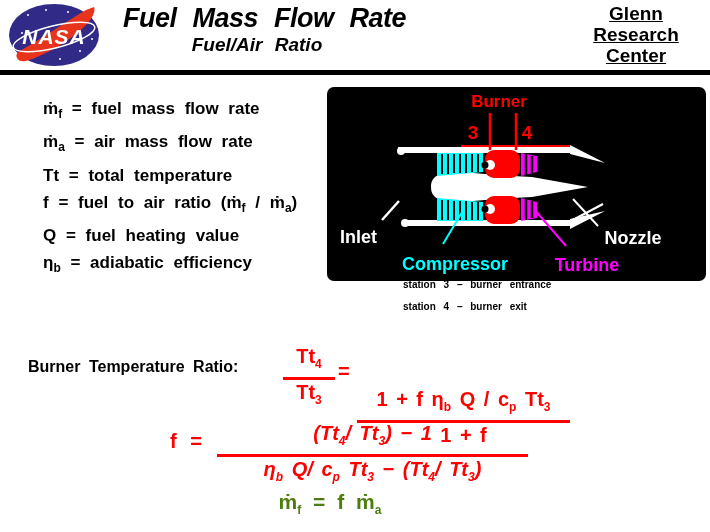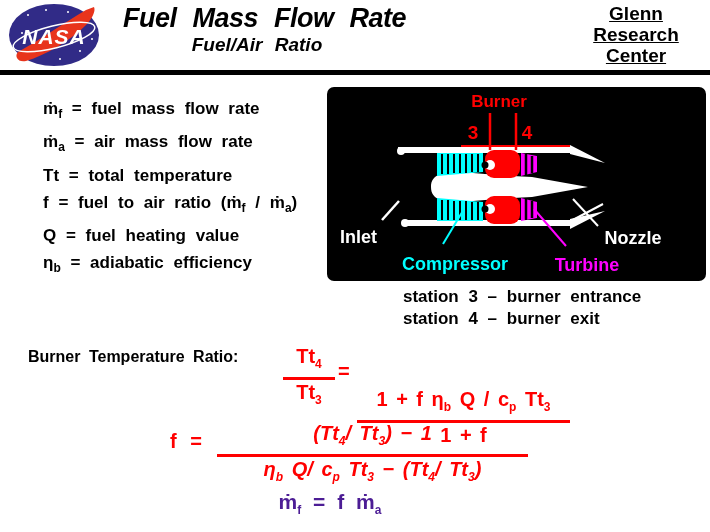--- a/index.html
+++ b/index.html
@@ -19,34 +19,34 @@
   
   .defs{position:absolute;left:36px;top:95px;font-size:17px;line-height:27px;word-spacing:5px;margin-left:7px;}
   sub{font-size:12px;}
 
   
   .box{position:absolute;left:327px;top:87px;width:379px;height:194px;background:#000;border-radius:7px;}
   .box svg{display:block;width:100%;height:100%;}
   .box svg text{font-family:"Liberation Sans",sans-serif;font-weight:bold;}
 
   
-  .stations{position:absolute;left:403px;top:286px;font-size:17px;line-height:22px;word-spacing:5px;}
+  .stations{position:absolute;left:403px;top:274px;font-size:10px;line-height:22px;word-spacing:5px;}
   .eqtxt{position:absolute;color:#f00;font-size:20px;word-spacing:3px;white-space:nowrap;}
   .frac{position:absolute;display:flex;flex-direction:column;align-items:center;
         color:#f00;font-size:20px;word-spacing:3px;}
   .frac .bar{align-self:stretch;height:3px;background:#f00;margin:1px 0;}
   .frac .num,.frac .den{line-height:23px;padding:0 3px;white-space:nowrap;}
-  .ratio-label{position:absolute;left:28px;top:348px;font-size:16px;word-spacing:4px;}
+  .ratio-label{position:absolute;left:28px;top:358px;font-size:16px;word-spacing:4px;}
   #frac-lhs{left:283px;top:345px;min-width:52px;}
   #eq-equals{left:338px;top:360px;}
   #frac-rhs{left:357px;top:345px;min-width:213px;margin-top:43px;}
   #f-lhs{left:170px;top:430px;word-spacing:8px;}
   #frac-f{left:217px;top:422px;min-width:311px;font-style:italic;}
   #mdot{position:absolute;left:245px;top:490px;width:170px;text-align:center;
-        color:#4c1d95;font-size:21px;word-spacing:6px;}
+        color:#4d7c0f;font-size:21px;word-spacing:6px;}
 </style>
 </head>
 <body>
 
 <div class="slide">
 
   <svg class="logo" viewBox="0 0 92 64">
     <ellipse cx="46" cy="32" rx="45" ry="31" fill="#312b87"></ellipse>
     <g fill="#fff">
       <circle cx="20" cy="12" r="1"></circle>

